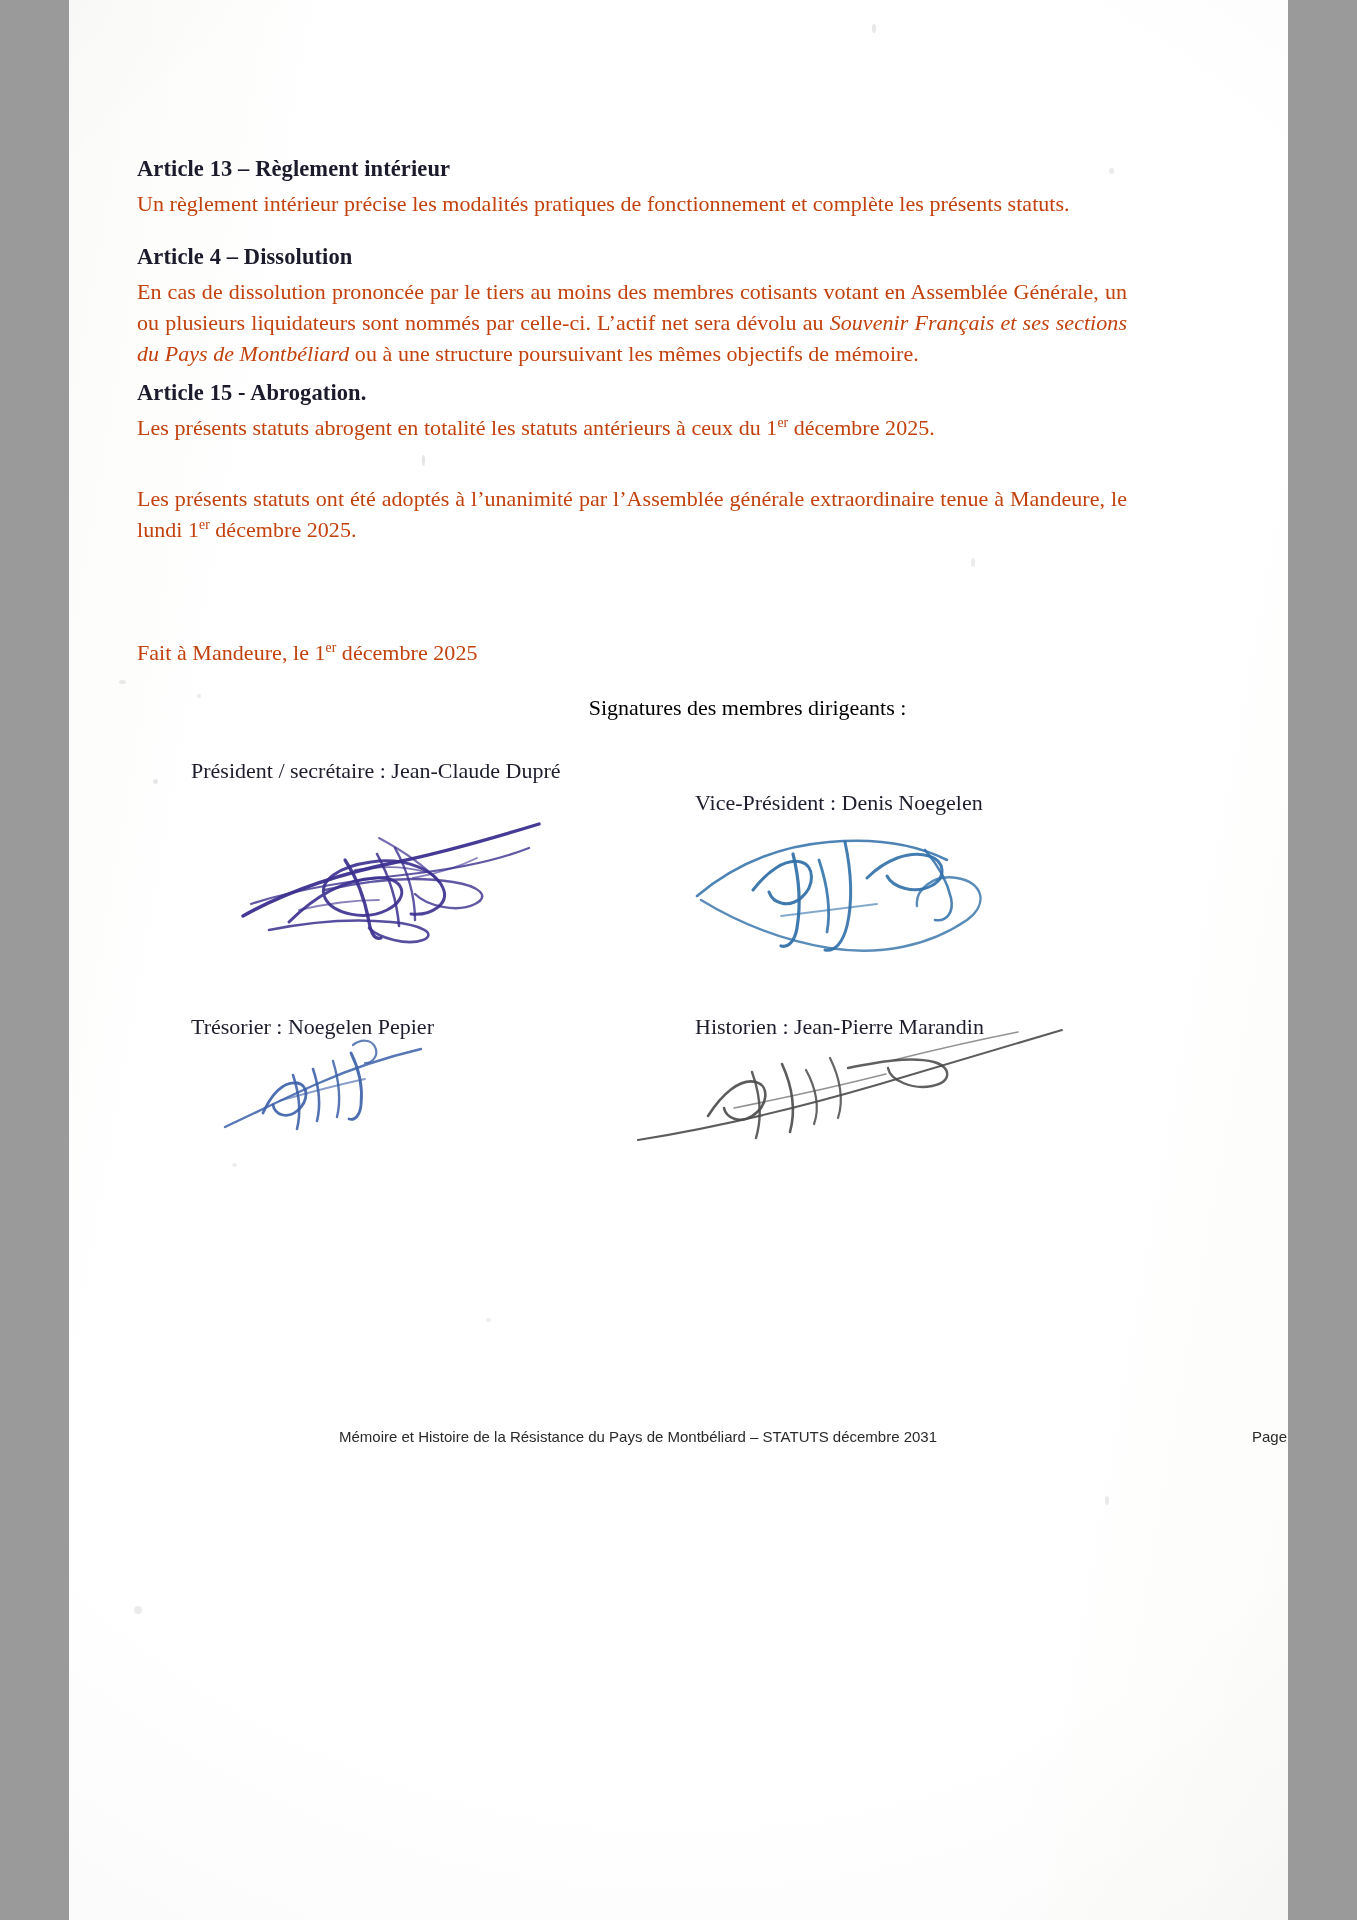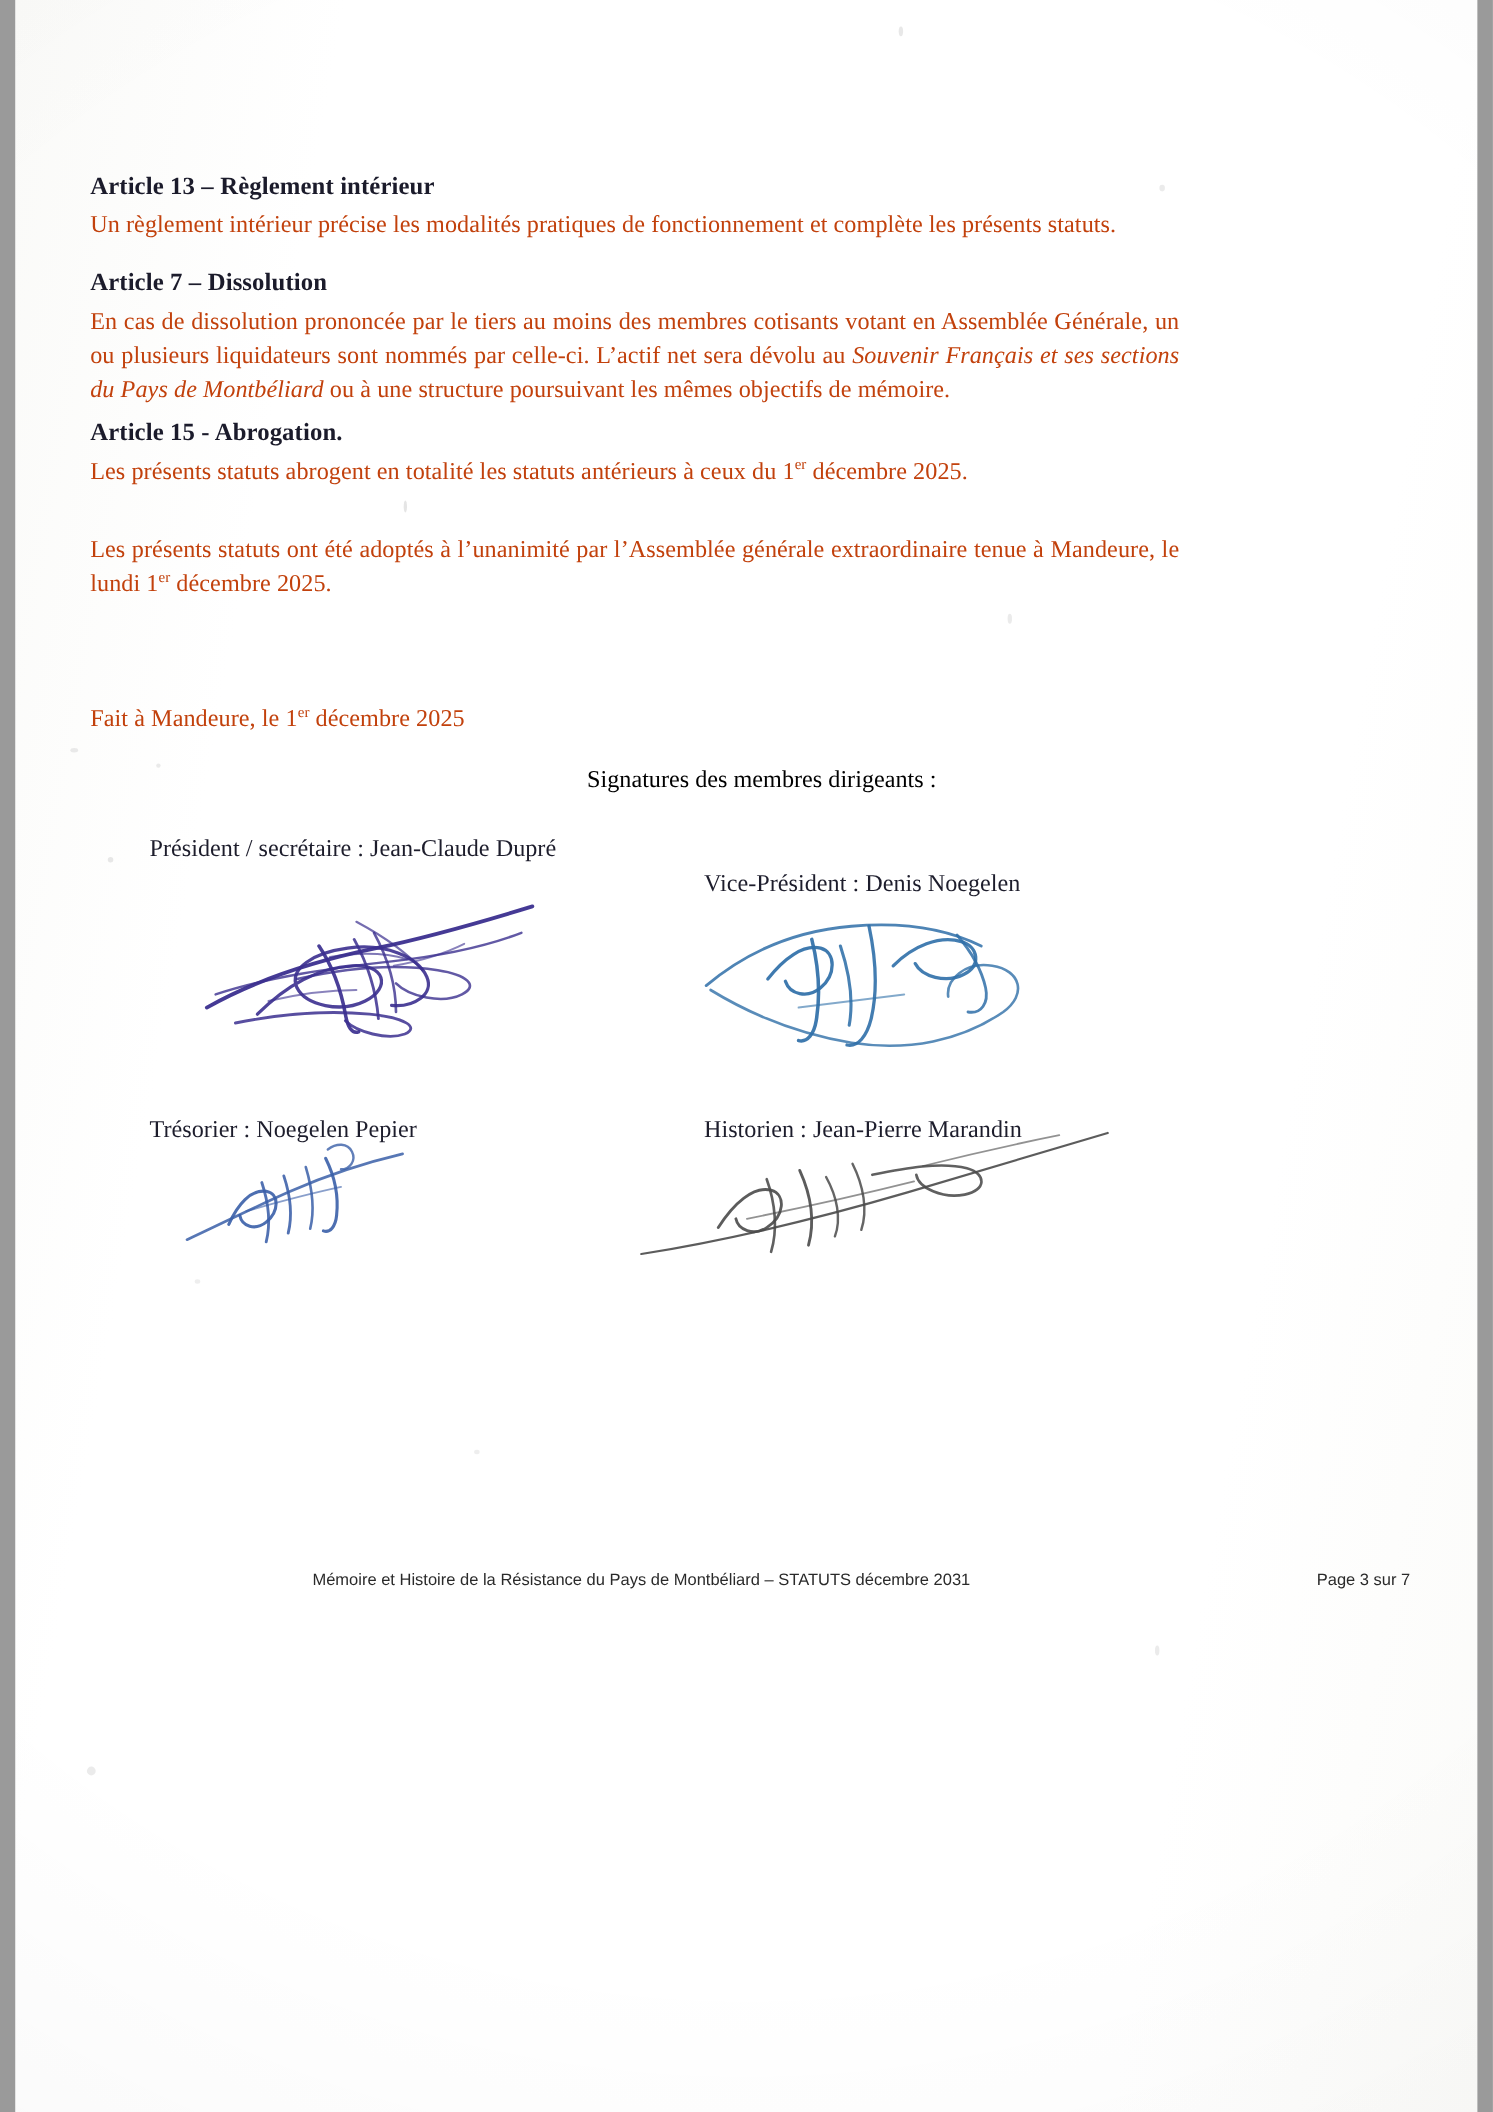--- a/index.html
+++ b/index.html
@@ -3,21 +3,21 @@
 <meta charset="utf-8">
 <title>Statuts — page 3</title>
 <style>
   html,body{margin:0;padding:0;background:#9a9a9a;}
   body{
     font-family:"Liberation Serif", serif;
     -webkit-font-smoothing:antialiased;
   }
   .page{
     position:relative;
-    width:1329px;
+    width:1219px;
     height:1920px;
     margin:0 auto;
     background:#ffffff;
     overflow:hidden;
   }
   
   .scan-tint{
     position:absolute;
     inset:0;
     background:
@@ -111,21 +111,21 @@
   <div class="speck" style="left:163px;top:1163px;width:5px;height:4px;opacity:.25"></div>
   <div class="speck" style="left:417px;top:1318px;width:5px;height:4px;opacity:.25"></div>
   <div class="speck" style="left:1036px;top:1496px;width:4px;height:9px;opacity:.3"></div>
   <div class="speck" style="left:65px;top:1606px;width:8px;height:8px;opacity:.3"></div>
 
   <div class="content">
 
     <h2 class="art body-col" style="top:155px;">Article 13 – Règlement intérieur</h2>
     <p class="para body-col left" style="top:188px;">Un règlement intérieur précise les modalités pratiques de fonctionnement et complète les présents statuts.</p>
 
-    <h2 class="art body-col" style="top:243px;">Article 7 – Dissolution</h2>
+    <h2 class="art body-col" style="top:243px;">Article 4 – Dissolution</h2>
     <p class="para body-col" style="top:276px;">En cas de dissolution prononcée par le tiers au moins des membres cotisants votant en Assemblée Générale, un ou plusieurs liquidateurs sont nommés par celle-ci. L’actif net sera dévolu au <span class="it">Souvenir Français et ses sections du Pays de Montbéliard</span> ou à une structure poursuivant les mêmes objectifs de mémoire.</p>
 
     <h2 class="art body-col" style="top:379px;">Article 15 - Abrogation.</h2>
     <p class="para body-col left" style="top:412px;">Les présents statuts abrogent en totalité les statuts antérieurs à ceux du 1<sup class="ord">er</sup> décembre 2025.</p>
 
     <p class="para body-col" style="top:483px;">Les présents statuts ont été adoptés à l’unanimité par l’Assemblée générale extraordinaire tenue à Mandeure, le lundi 1<sup class="ord">er</sup> décembre 2025.</p>
 
     <p class="para body-col left" style="top:601px;margin-top:36px;">Fait à Mandeure, le 1<sup class="ord">er</sup> décembre 2025</p>
 
     <div class="sig-title" style="top:695px;">Signatures des membres dirigeants :</div>

